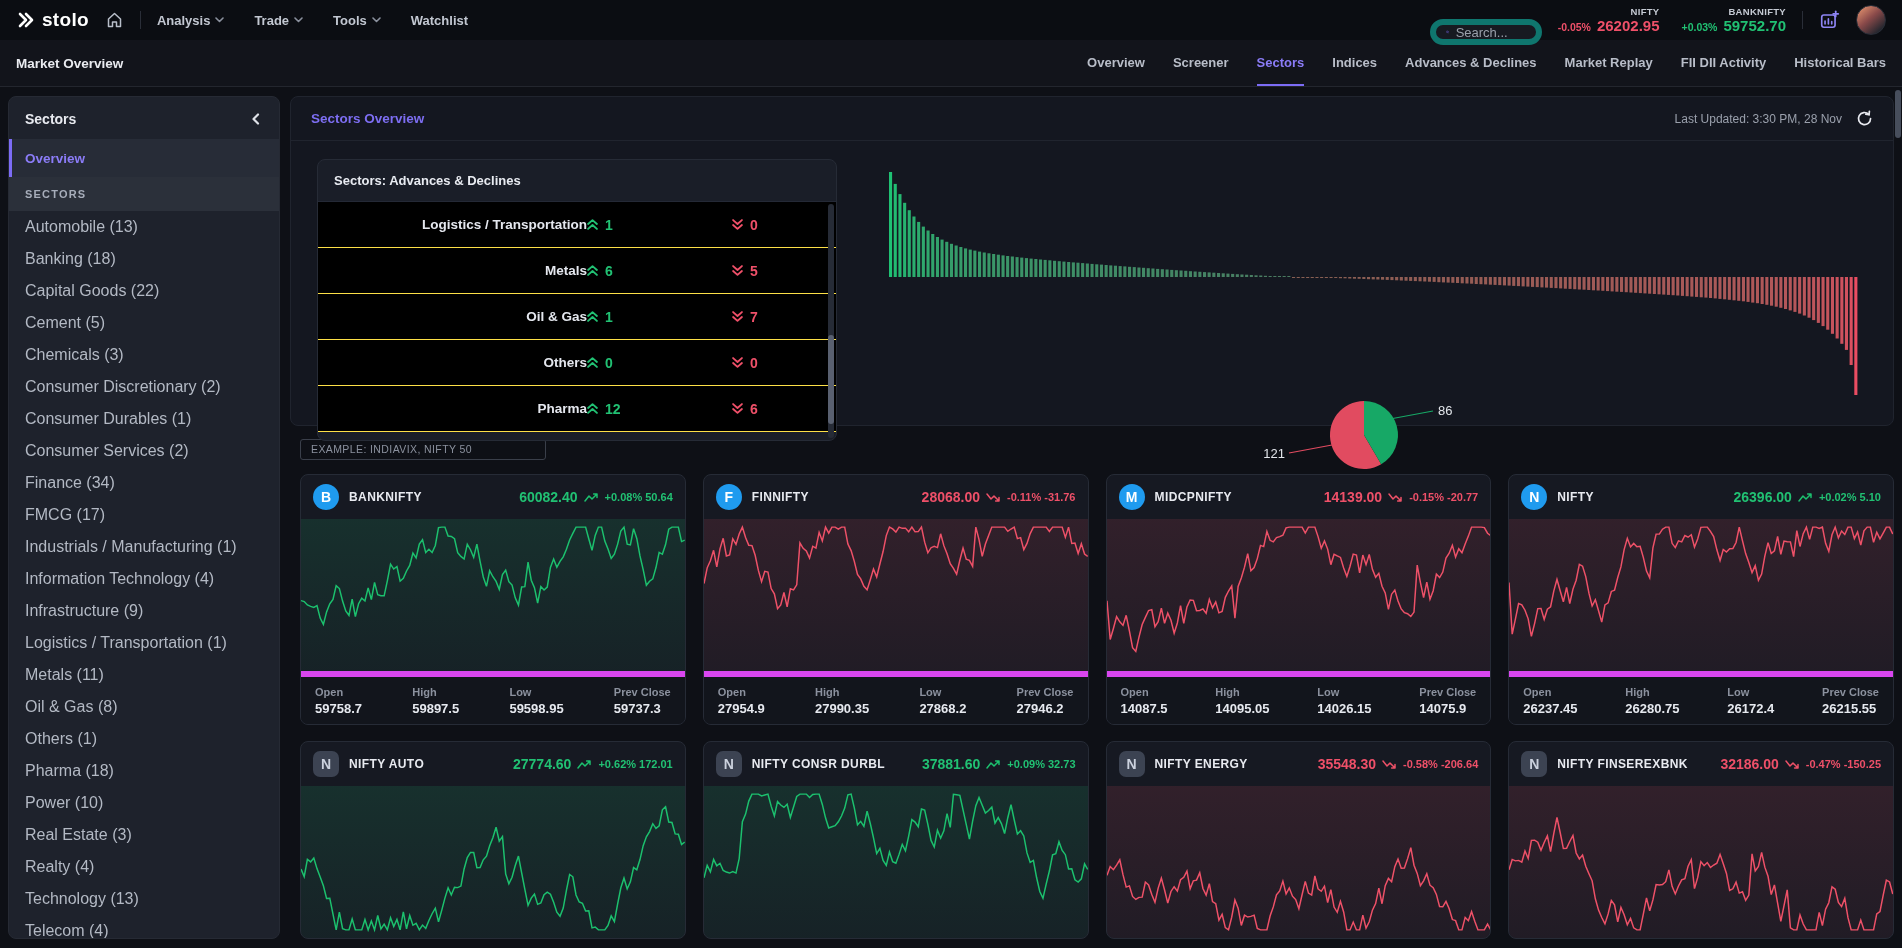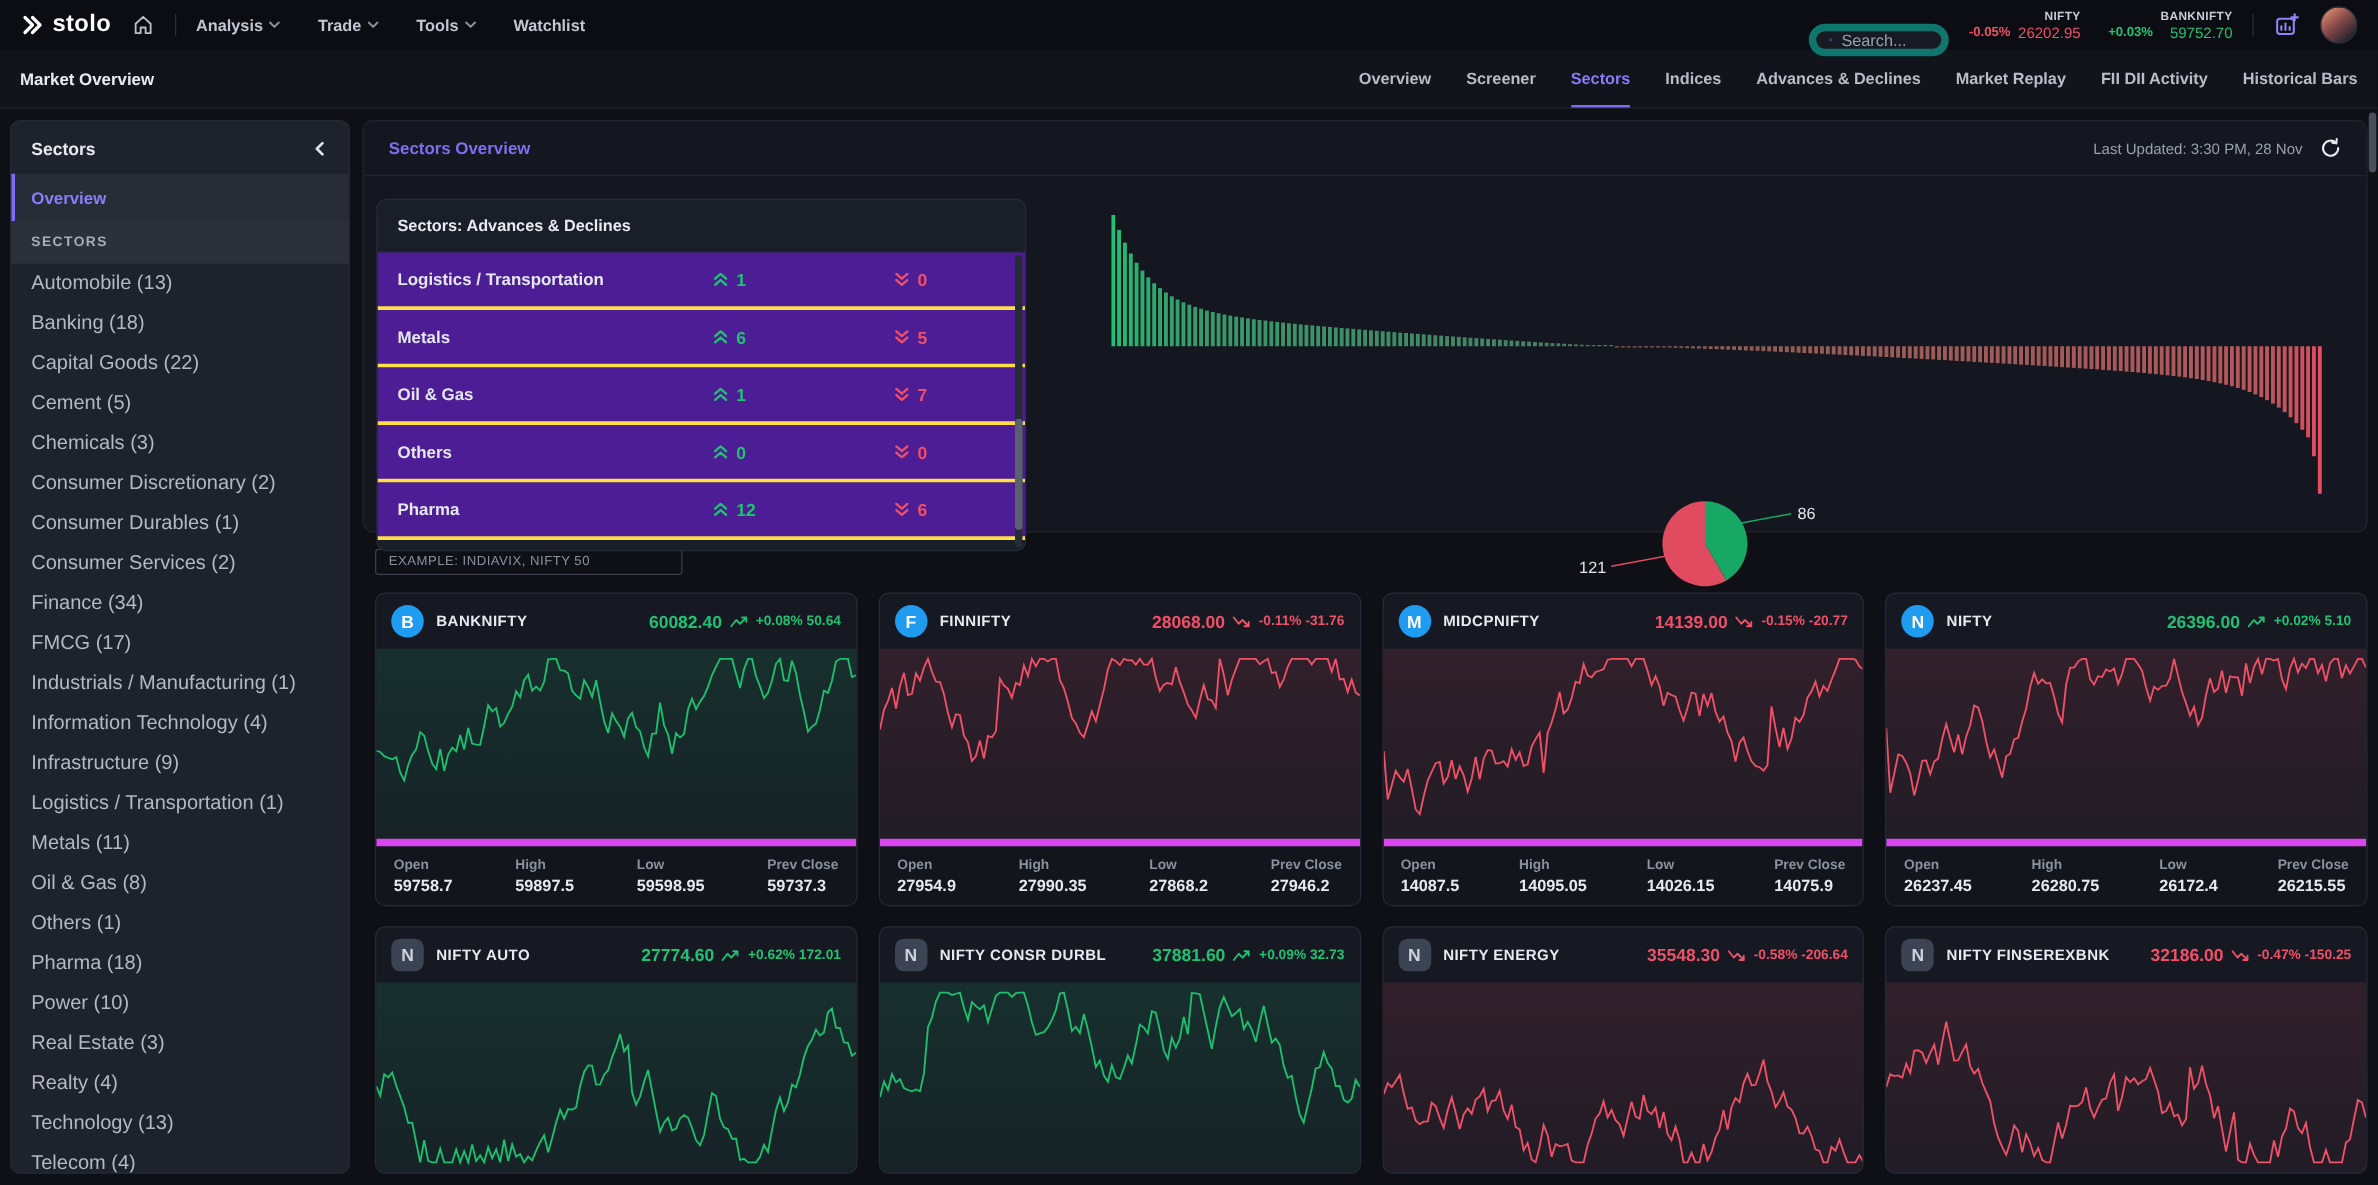--- a/index.html
+++ b/index.html
@@ -17,21 +17,21 @@
   .nav-item { display:flex; align-items:center; gap:5px; color:#c2c7d1; font-size:13px; font-weight:600; cursor:pointer; }
   .nav-right { margin-left:auto; display:flex; align-items:center; gap:16px; }
   .search-pill { width:112px; height:26px; border:6px solid #0f766e; border-radius:13px; background:#171a21;
     display:flex; align-items:center; gap:7px; padding:0 10px;margin-top:24px; }
   .search-pill input { background:none; border:none; outline:none; color:#c6cbd4; font-size:13px; width:70px; font-family:inherit; }
   .search-pill input::placeholder { color:#9aa0ab; }
   .ticker { display:flex; align-items:flex-end; gap:6px; }
   .ticker .pct { font-size:10.5px; font-weight:700; padding-bottom:1px; }
   .ticker .col { display:flex; flex-direction:column; align-items:flex-end; }
   .ticker .lbl { font-size:9.5px; font-weight:800; color:#c6cbd4; letter-spacing:.3px; }
-  .ticker .val { font-size:12px; font-weight:400; }
+  .ticker .val { font-size:15px; font-weight:700; }
   .up { color:#21c173; } .down { color:#ef5069; }
   .avatar { width:30px; height:30px; border-radius:50%; background:linear-gradient(140deg,#d98a6a 10%,#8a4a4a 45%,#23262e 85%); border:1px solid #2a2e38; cursor:pointer; }
 
   
   .subheader { height:47px; background:#12141b; border-bottom:1px solid #23262e; display:flex; align-items:stretch; padding:0 16px; }
   .page-title { align-self:center; color:#e9ebf0; font-size:13.5px; font-weight:700; }
   .tabs { margin-left:auto; display:flex; gap:28px; }
   .tab { display:flex; align-items:center; color:#b8bdc8; font-size:13px; font-weight:600; cursor:pointer; border-bottom:2px solid transparent; }
   .tab.active { color:#8b7cf7; border-bottom-color:#7c6cf5; }
 
@@ -47,23 +47,23 @@
 
   .main-col { flex:1; display:flex; flex-direction:column; }
 
   
   .panel { position:relative; background:#141720; border:1px solid #20242e; border-radius:8px; height:432px; }
   .panel-head { height:44px; display:flex; align-items:center; padding:0 20px; border-bottom:1px solid #20242e; }
   .panel-title { color:#7d6ef2; font-size:13.5px; font-weight:700; }
   .last-updated { margin-left:auto; color:#9aa0ac; font-size:12px; }
   .refresh-btn { margin-left:14px; }
 
-  .adv-table { position:absolute; left:10px; top:62px; width:520px; height:282px; background:#1a1e28; border:1px solid #262b36; border-radius:8px; overflow:hidden; }
+  .adv-table { position:absolute; left:26px; top:62px; width:520px; height:282px; background:#1a1e28; border:1px solid #262b36; border-radius:8px; overflow:hidden; }
   .adv-title { padding:13px 16px; color:#e8ebf1; font-size:13px; font-weight:700; border-bottom:1px solid #242936; }
-  .adv-row { height:46px; display:flex; align-items:center; padding:0 16px; border-bottom:3px solid #fde047; background:#4c1d95; cursor:pointer; }
+  .adv-row { height:46px; display:flex; align-items:center; padding:0 16px; border-bottom:1px solid #fde047; background:#000000; cursor:pointer;text-align:right; }
   .adv-name { flex:1; color:#e4e7ee; font-size:13.5px; font-weight:700; }
   .cell { display:flex; align-items:center; gap:7px; font-size:14px; font-weight:800; }
   .cell.adv { width:145px; color:#21c173; }
   .cell.dec { width:88px; color:#ef5069; }
   .adv-scroll { position:absolute; right:2px; top:44px; bottom:2px; width:6px; background:#262b36; border-radius:3px; }
   .adv-thumb { position:absolute; left:0; width:6px; top:56%; height:38%; background:#596070; border-radius:3px; }
 
   .dist-chart { position:absolute; left:598px; top:44px; }
   .pie-chart  { position:absolute; left:946px; top:286px; }
   .pie-label { fill:#e2e5ea; font-size:13px; font-family:"Liberation Sans",sans-serif; }

